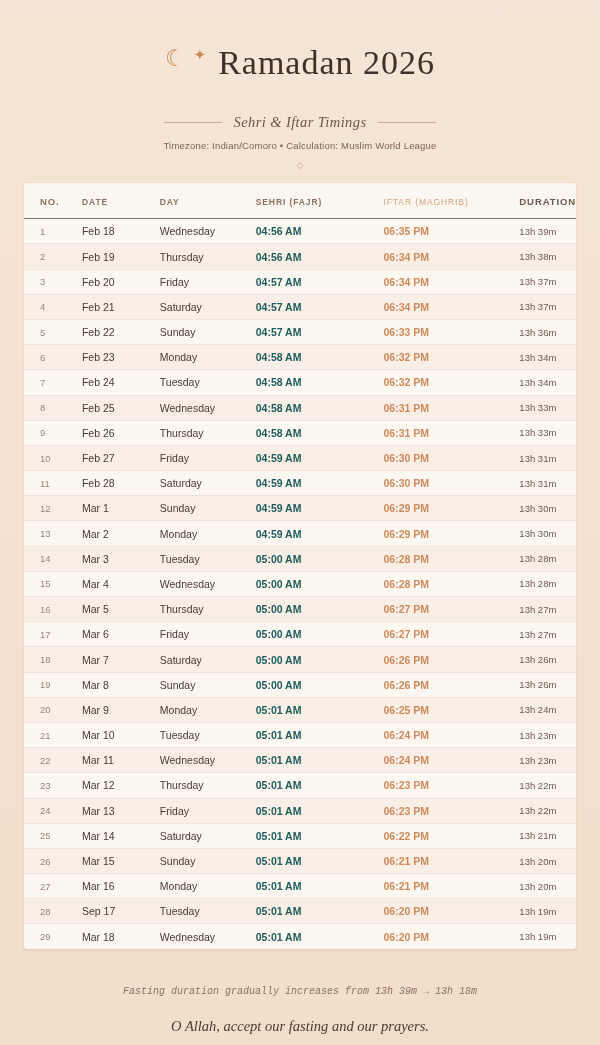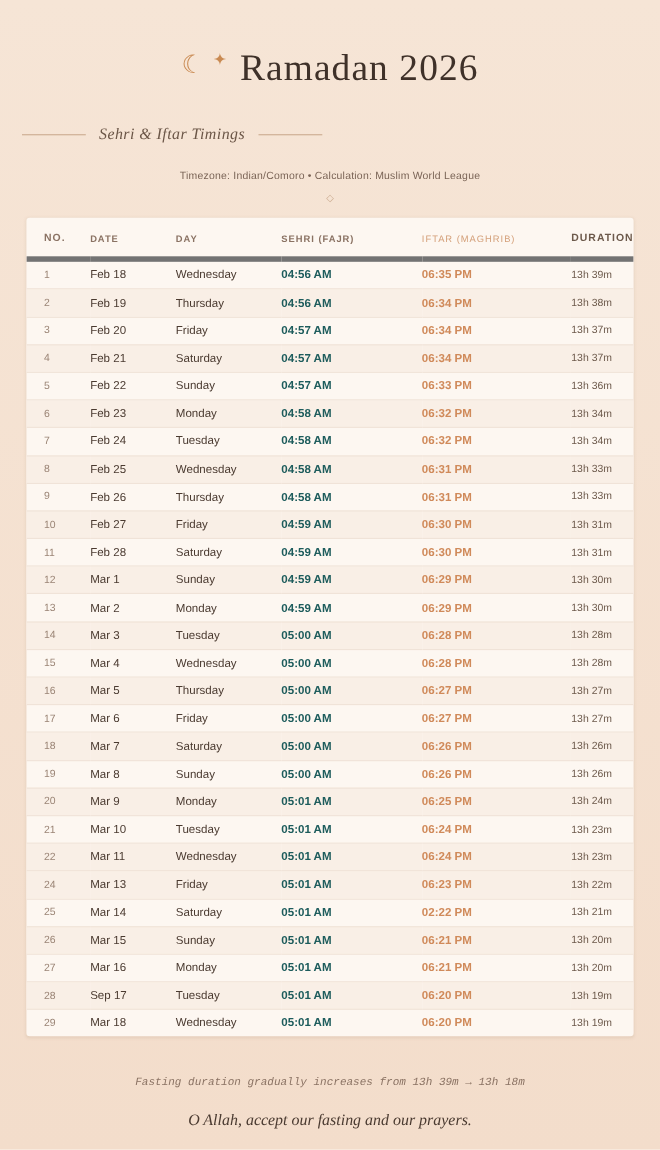--- a/index.html
+++ b/index.html
@@ -61,39 +61,40 @@
     font-family: "Liberation Serif", serif;
     font-size: 17px;
     font-weight: bold;
     color: #4a3a30;
     margin-top: 1px;
     letter-spacing: 0.3px;
   }
   .rule-row {
     display: flex;
     align-items: center;
+    justify-content: center;
     gap: 12px;
     margin-top: 11px;
   }
   .rule {
     width: 58px;
     height: 1px;
     background: #cbab90;
   }
   .tagline {
     font-family: "Liberation Serif", serif;
     font-style: italic;
     font-size: 14.5px;
     color: #6b5647;
     letter-spacing: 0.4px;
   }
   .meta {
     font-size: 9.5px;
     color: #7a6456;
-    margin-top: 24px;
+    margin-top: 9px;
     letter-spacing: 0.2px;
   }
   .diamond {
     color: #cbab90;
     font-size: 9px;
     margin-top: 9px;
   }
 
   
   .table-wrap {
@@ -108,21 +109,21 @@
     border-collapse: collapse;
     font-size: 10.5px;
   }
   thead th {
     text-align: left;
     font-size: 8.5px;
     letter-spacing: 0.9px;
     font-weight: bold;
     color: #8a7263;
     padding: 13px 0 11px 0;
-    border-bottom: 5px solid #737373;
+    border-bottom: 1px solid #737373;
     text-transform: uppercase;
   }
   tbody td {
     padding: 6.1px 0;
     border-bottom: 1px solid #f0e3d8;
     color: #4a3a30;
     font-size: 10.5px;
   }
   tbody tr:last-child td { border-bottom: none; }
   tbody tr.alt td { background: #f9efe6; }
@@ -360,34 +361,42 @@
             <td class="c-dur">13h 23m</td>
           </tr>
           <tr class="alt">
             <td class="c-no">22</td>
             <td class="c-date">Mar 11</td>
             <td class="c-day">Wednesday</td>
             <td class="c-sehri">05:01 AM</td>
             <td class="c-iftar">06:24 PM</td>
             <td class="c-dur">13h 23m</td>
           </tr>
+          <tr>
+            <td class="c-no">23</td>
+            <td class="c-date">Mar 12</td>
+            <td class="c-day">Thursday</td>
+            <td class="c-sehri">05:01 AM</td>
+            <td class="c-iftar">06:23 PM</td>
+            <td class="c-dur">13h 22m</td>
+          </tr>
           <tr class="alt">
             <td class="c-no">24</td>
             <td class="c-date">Mar 13</td>
             <td class="c-day">Friday</td>
             <td class="c-sehri">05:01 AM</td>
             <td class="c-iftar">06:23 PM</td>
             <td class="c-dur">13h 22m</td>
           </tr>
           <tr>
             <td class="c-no">25</td>
             <td class="c-date">Mar 14</td>
             <td class="c-day">Saturday</td>
             <td class="c-sehri">05:01 AM</td>
-            <td class="c-iftar">02:22 PM</td>
+            <td class="c-iftar">06:22 PM</td>
             <td class="c-dur">13h 21m</td>
           </tr>
           <tr class="alt">
             <td class="c-no">26</td>
             <td class="c-date">Mar 15</td>
             <td class="c-day">Sunday</td>
             <td class="c-sehri">05:01 AM</td>
             <td class="c-iftar">06:21 PM</td>
             <td class="c-dur">13h 20m</td>
           </tr>

